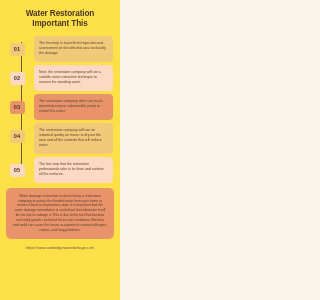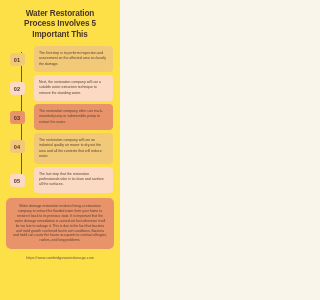--- a/index.html
+++ b/index.html
@@ -105,21 +105,20 @@
     letter-spacing: 0.05px;
   }
 </style>
 </head>
 <body style="background: rgb(250, 245, 234);">
 
 <div class="poster" style="background: #fde047;">
 
   <div class="title" style="color: rgb(74, 53, 38);">
     <div>Water Restoration</div>
-    <div>Process Involves 5</div>
     <div>Important This</div>
   </div>
 
   <div class="timeline">
     <div class="rail" style="background: rgb(107, 85, 68);"></div>
 
     <div class="step">
       <div class="badge-wrap">
         <div class="badge" style="background: rgb(242, 200, 121);">01</div>
       </div>

